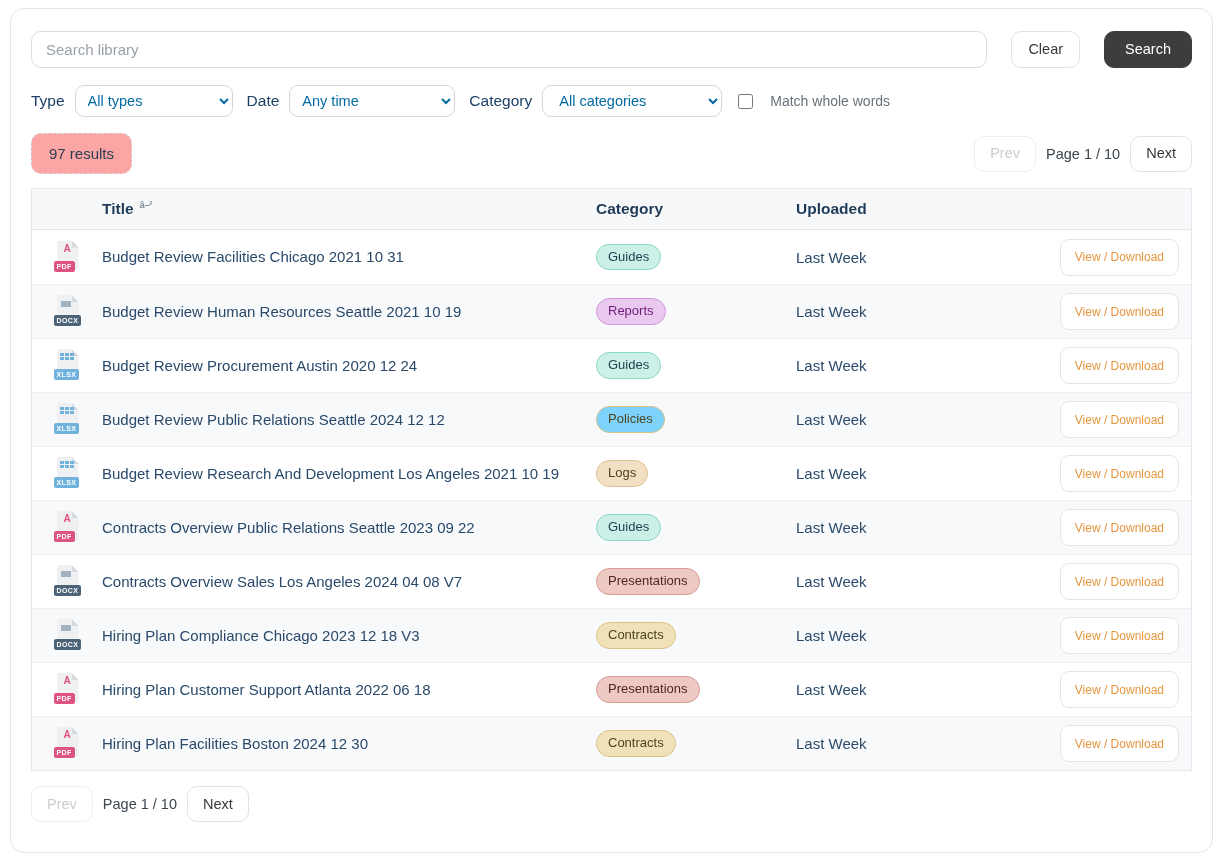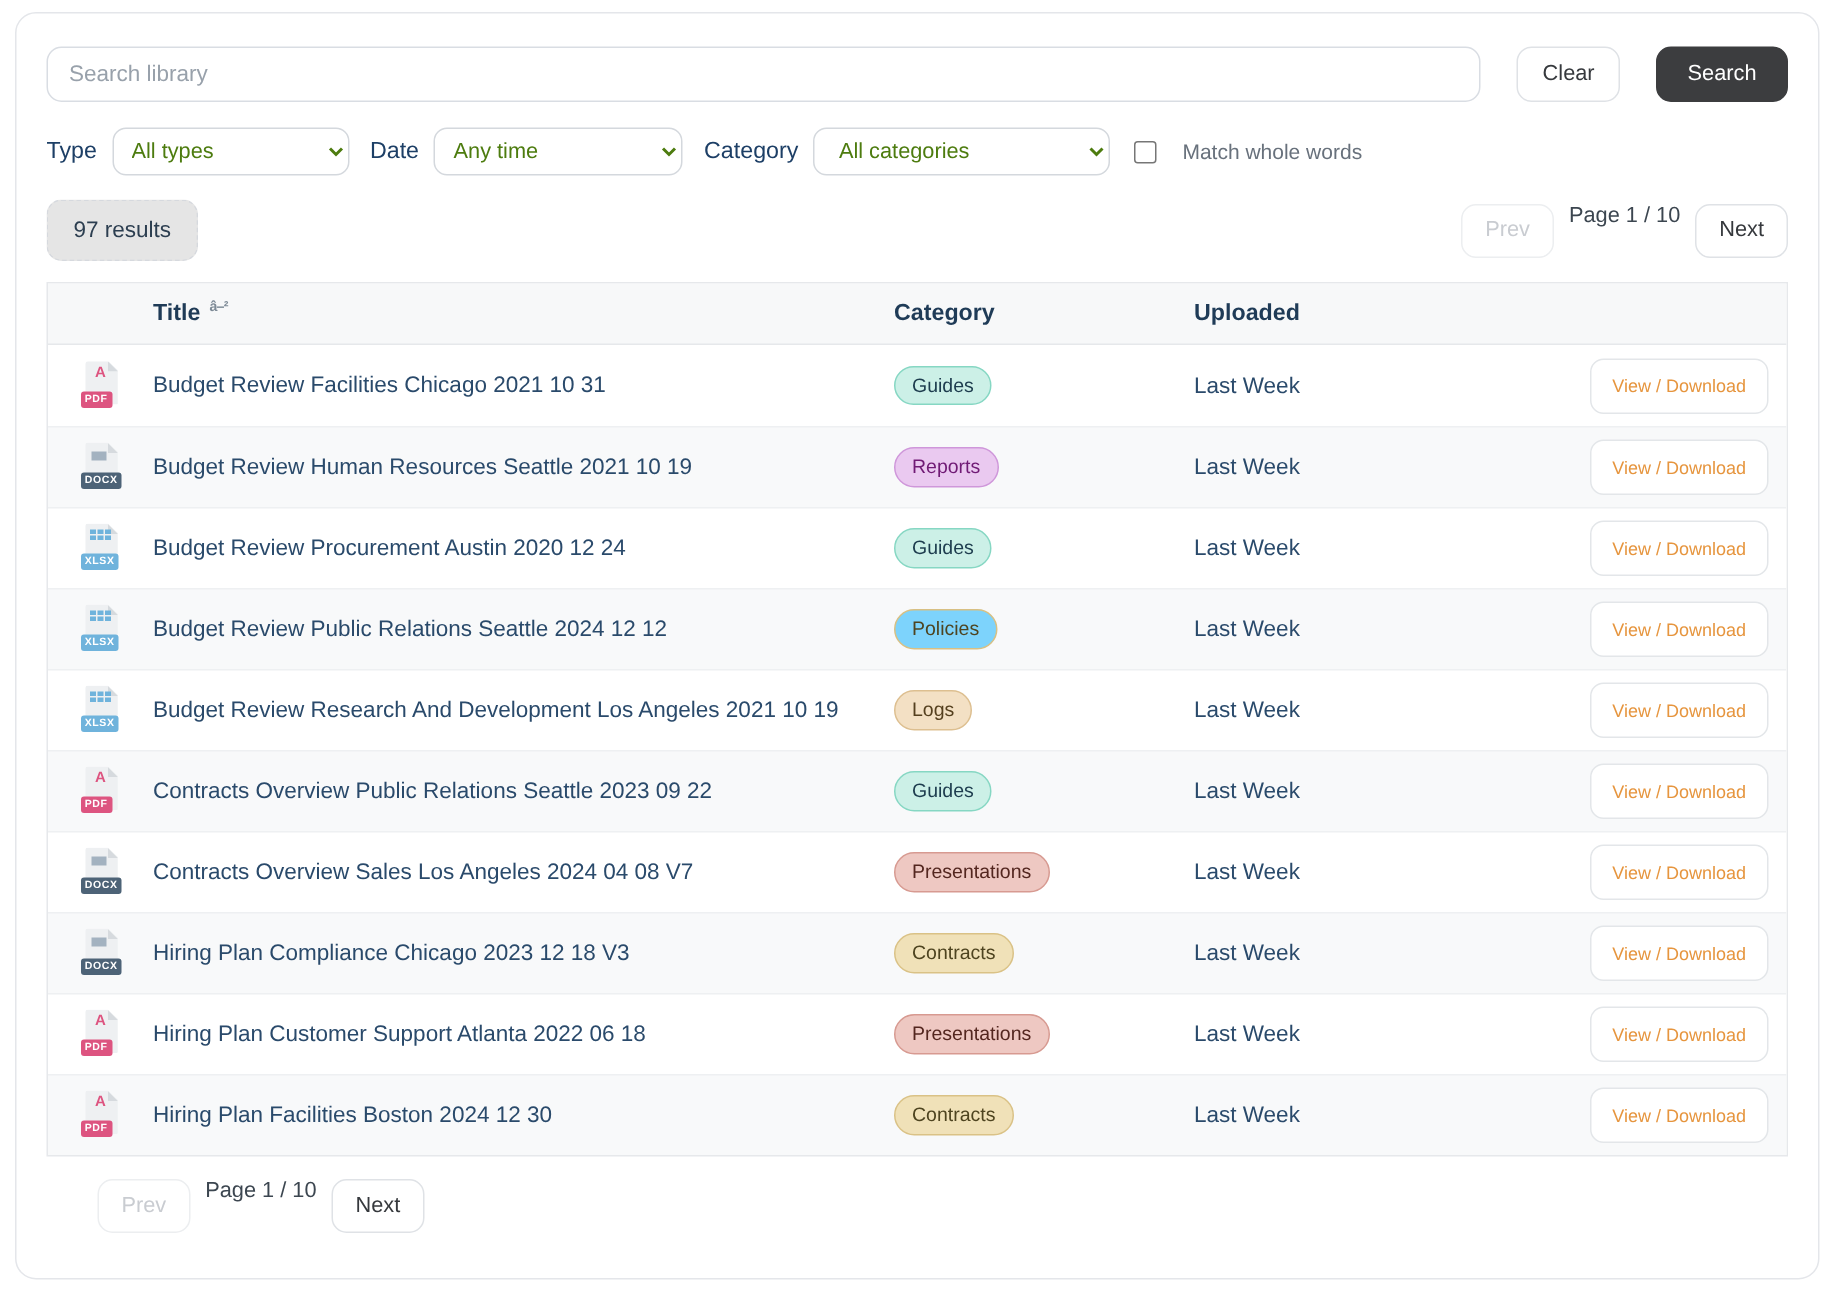--- a/index.html
+++ b/index.html
@@ -29,35 +29,35 @@
     font-family:inherit; line-height:1;
   }
   .btn-dark { background:#3c3d3f; color:#fff; border-color:#3c3d3f; padding:0 20px; }
   .btn[disabled] { color:#c9ccd1; border-color:#eceef0; cursor:default; }
 
   
   .filter-row { display:flex; align-items:center; margin-top:17px; gap:10px; font-size:15.5px; }
   .filter-label { color:#1d3f66; }
   .filter-select {
     height:32px; border:1px solid #d4d8dd; border-radius:9px; padding:0 8px;
-    font-size:14.5px; color:#4d7c0f; background:#fff; font-family:inherit; outline:none;
+    font-size:14.5px; color:#0369a1; background:#fff; font-family:inherit; outline:none;
   }
   .sel-type { width:158px; margin-right:4px; }
   .sel-date { width:166px; margin-right:4px; }
-  .sel-cat  { width:198px;padding-left:12px; }
+  .sel-cat  { width:180px;padding-left:12px; }
   .checkbox-wrap { display:flex; align-items:center; gap:17px; color:#68717c; font-size:14px; margin-left:6px; cursor:pointer; }
   .checkbox-wrap input { width:15px; height:15px; margin:0; cursor:pointer; }
 
   
   .results-row { display:flex; justify-content:space-between; align-items:center; margin-top:16px; }
   .results-badge {
     border:1.5px dashed #d6d9de; border-radius:10px; padding:11px 17px;
-    font-size:15px; color:#2c3e50; background:#e5e5e5;
-  }
-  .pagination { display:flex; align-items:flex-start; gap:10px;margin-left:34px; }
+    font-size:15px; color:#2c3e50; background:#fca5a5;
+  }
+  .pagination { display:flex; align-items:center; gap:10px; }
   .pagination .btn { height:36px; padding:0 15px; }
   .page-label { font-size:14.5px; color:#3c4650; }
 
   
   .table { margin-top:14px; border:1px solid #e6e8eb; border-radius:0; overflow:hidden; }
   .thead, .trow {
     display:grid;
     grid-template-columns:70px minmax(0,1fr) 200px 200px 195px;
     align-items:center;
   }

